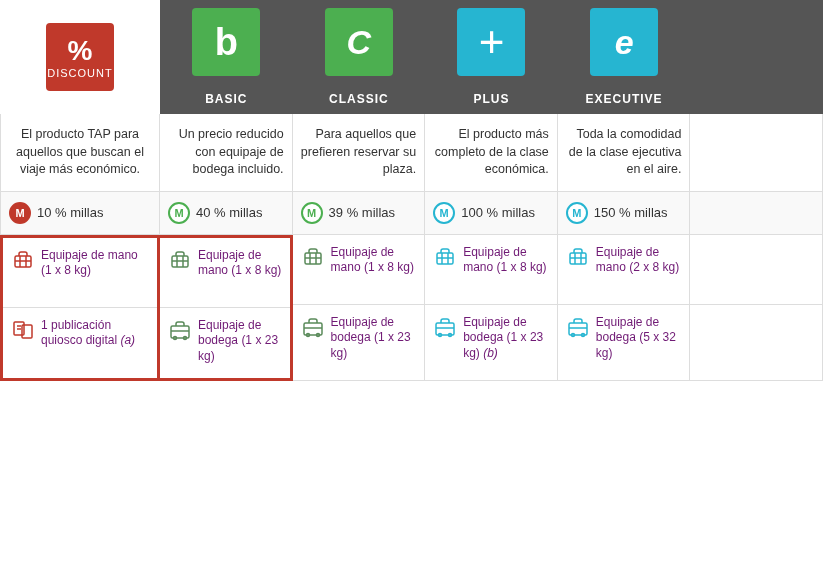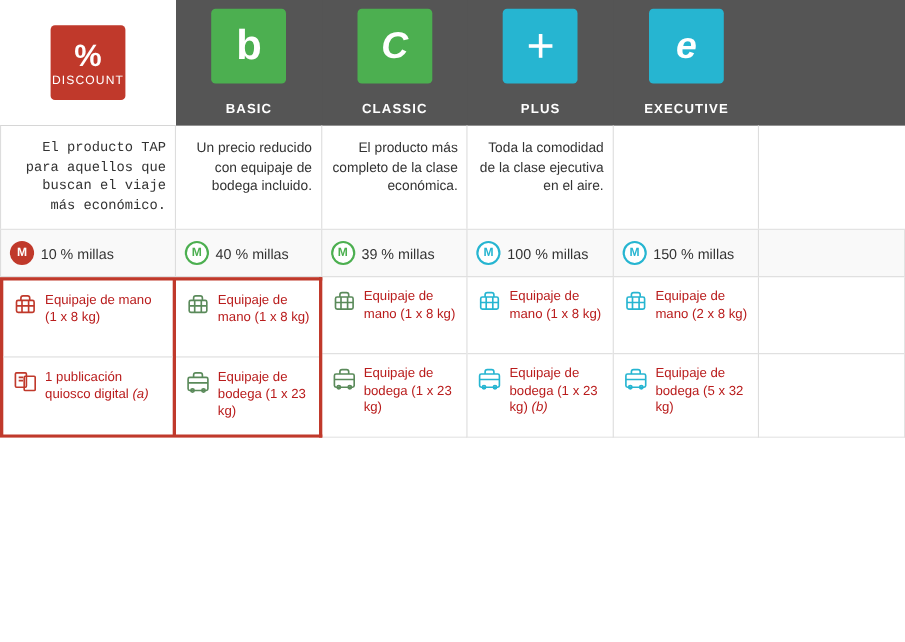--- a/index.html
+++ b/index.html
@@ -183,21 +183,21 @@
       margin: 0;
       position: relative;
     }
 
     .luggage-item {
       padding: 10px 8px;
       display: flex;
       align-items: flex-start;
       gap: 6px;
       font-size: 12px;
-      color: #b91c1c;
+      color: #701a75;
       line-height: 1.3;
       border-bottom: 1px solid #ddd;
       min-height: 70px;
     }
     .luggage-item:last-child { border-bottom: none; justify-content: flex-end; }
 
     
     .svg-icon { width: 24px; height: 24px; flex-shrink: 0; }
 
   </style>
@@ -231,22 +231,23 @@
     <div class="header-cell executive">
       <div class="logo-executive">
         <span class="e-letter">e</span>
       </div>
       <span class="plan-label">EXECUTIVE</span>
     </div>
     <div class="header-cell" style="background:#555;"></div>
   </div>
 
   <div class="desc-row">
-    <div class="desc-cell" style="text-align:right;font-family:Liberation Mono, monospace;">El producto TAP para aquellos que buscan el viaje más económico.</div>
+    <div class="desc-cell" style="text-align:center;">El producto TAP para aquellos que buscan el viaje más económico.</div>
     <div class="desc-cell">Un precio reducido con equipaje de bodega incluido.</div>
+    <div class="desc-cell">Para aquellos que prefieren reservar su plaza.</div>
     <div class="desc-cell">El producto más completo de la clase económica.</div>
     <div class="desc-cell">Toda la comodidad de la clase ejecutiva en el aire.</div>
     <div class="desc-cell"></div>
   </div>
 
   <div class="miles-row">
     <div class="miles-cell">
       <div class="miles-badge red">M</div>
       <span>10 % millas</span>
     </div>

